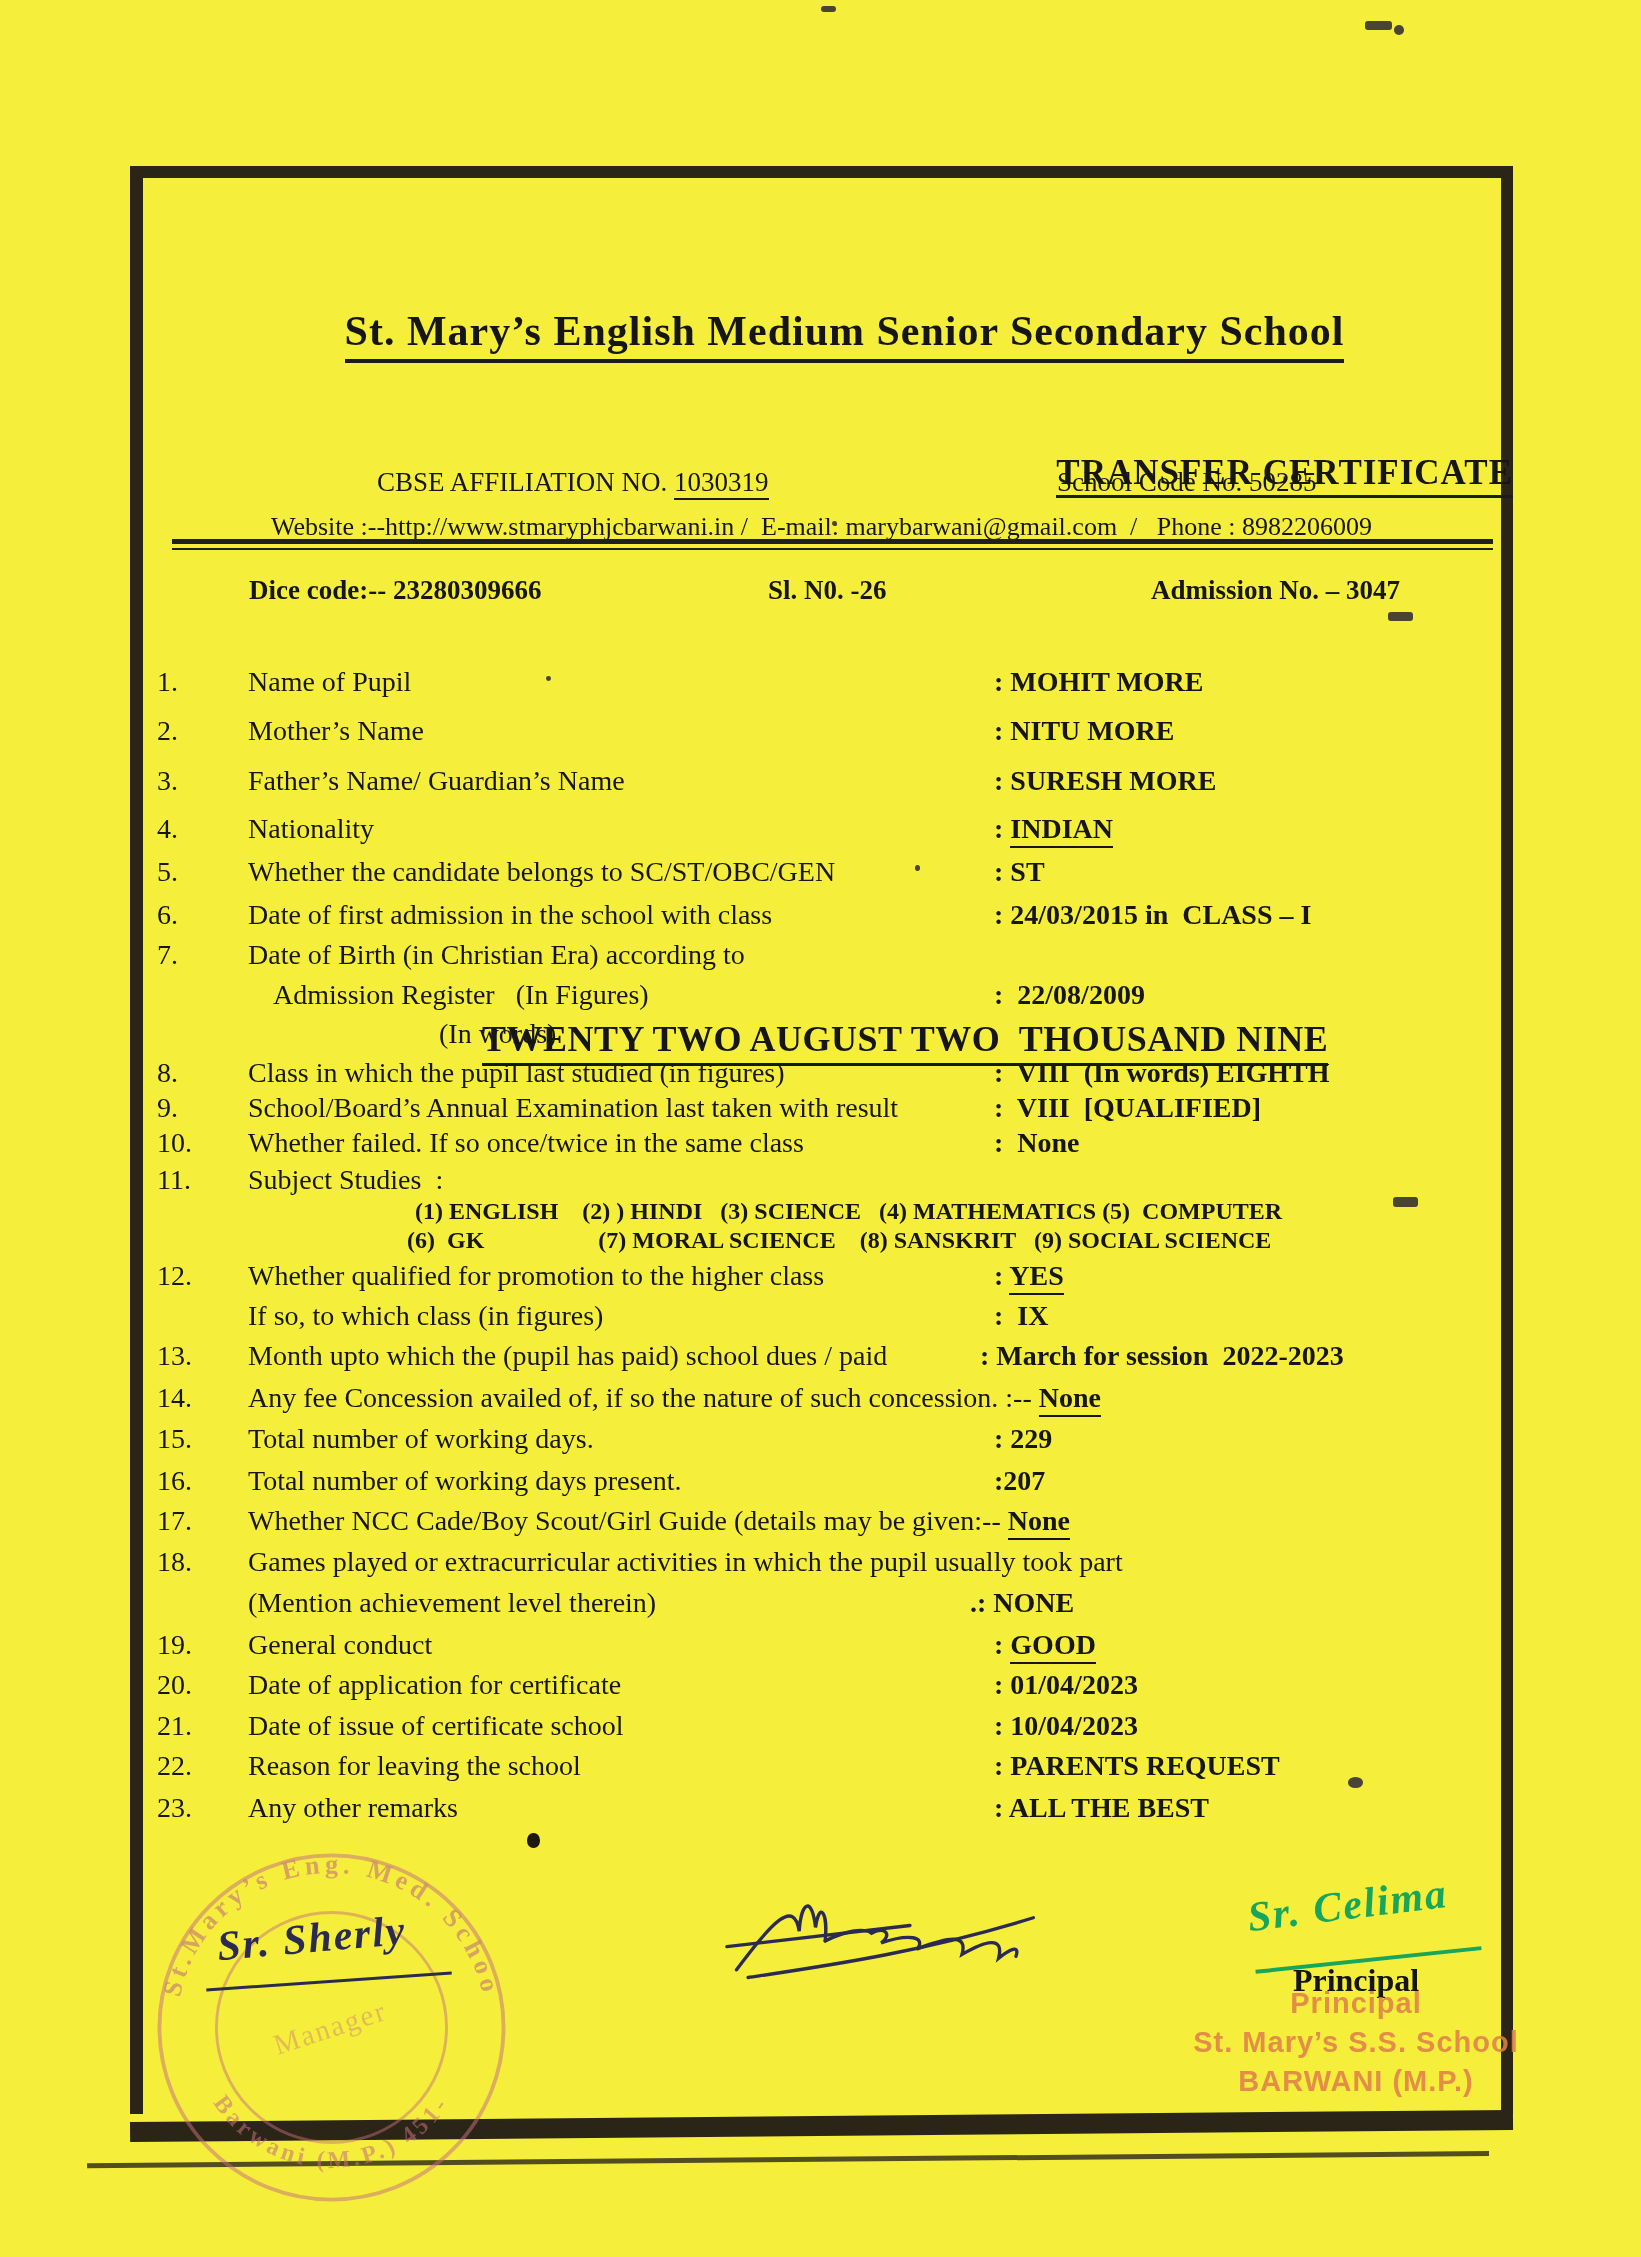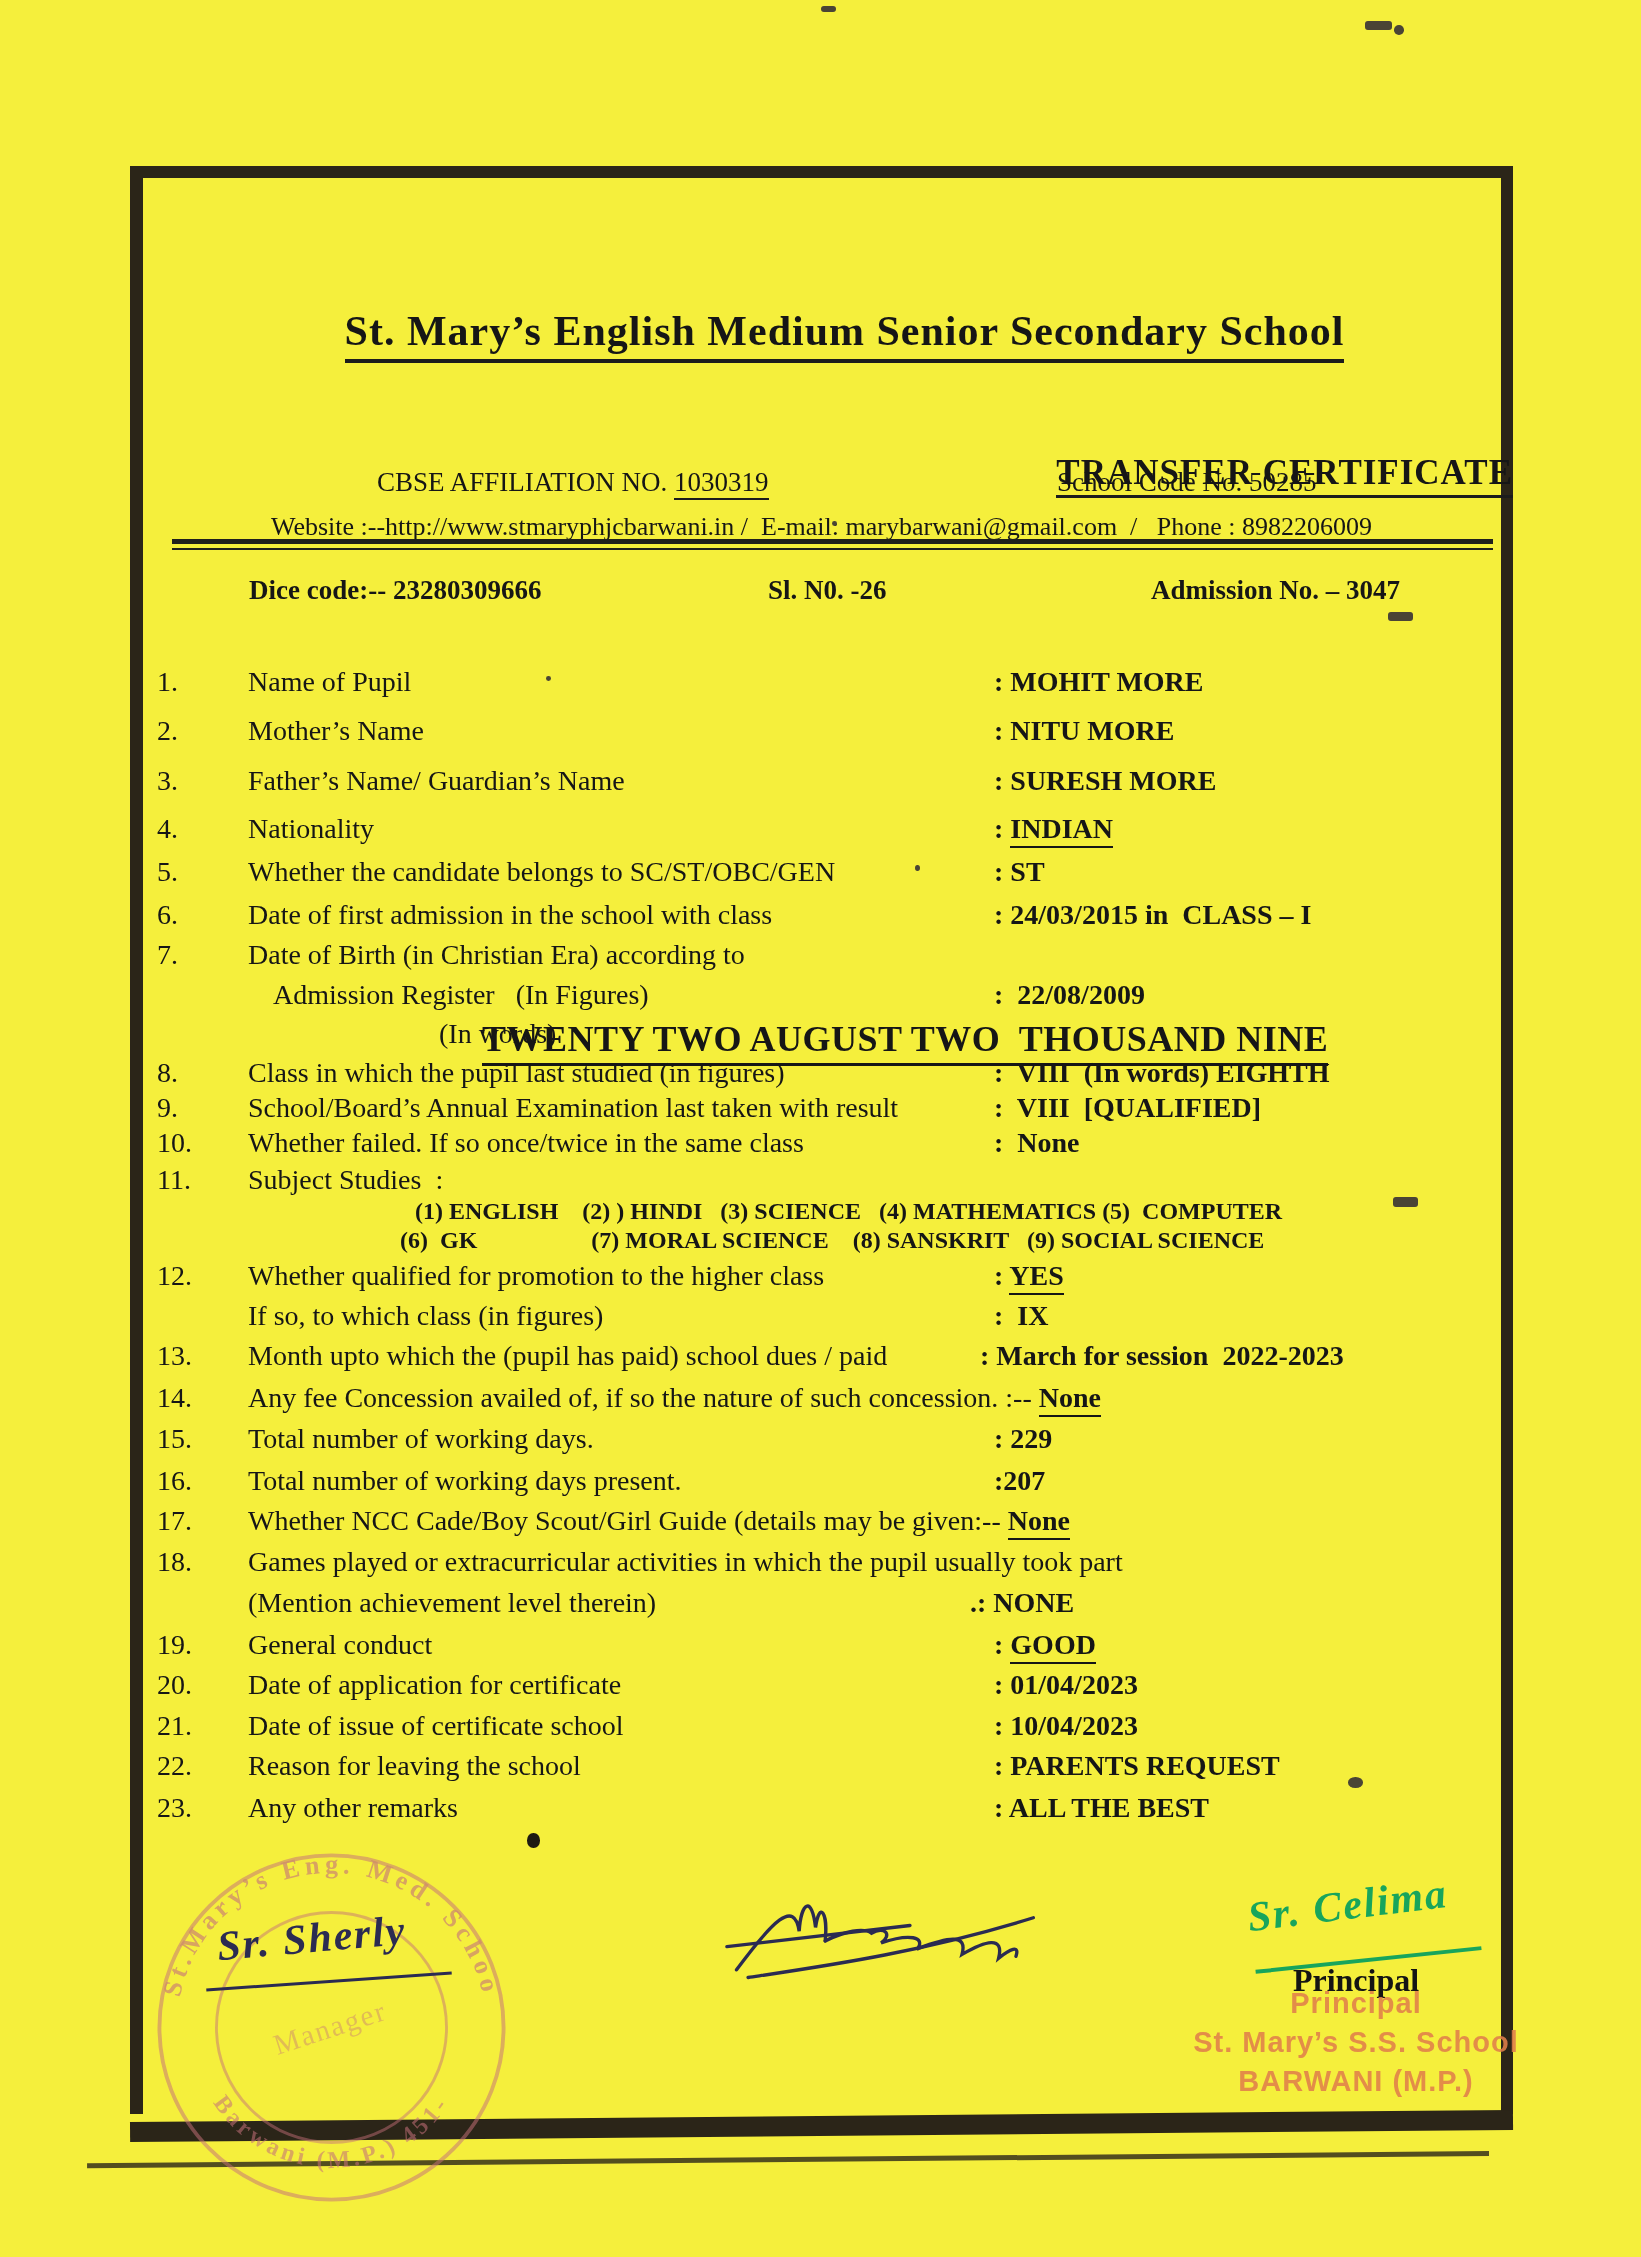--- a/index.html
+++ b/index.html
@@ -167,21 +167,21 @@
     <span class="value"><span>:  </span><span>None</span></span>
   </div>
   <div class="row" style="top:1164px">
     <span class="num">11.</span>
     <span class="label">Subject Studies  :</span>
   </div>
   <div class="row" style="top:1198px">
     <span class="subjline" style="left:285px">(1) ENGLISH    (2) ) HINDI   (3) SCIENCE   (4) MATHEMATICS (5)  COMPUTER</span>
   </div>
   <div class="row" style="top:1227px">
-    <span class="subjline" style="left:270px">(6)  GK                   (7) MORAL SCIENCE    (8) SANSKRIT   (9) SOCIAL SCIENCE</span>
+    <span class="subjline" style="left:277px">(6)  GK                   (7) MORAL SCIENCE    (8) SANSKRIT   (9) SOCIAL SCIENCE</span>
   </div>
   <div class="row" style="top:1260px">
     <span class="num">12.</span>
     <span class="label">Whether qualified for promotion to the higher class</span>
     <span class="value"><span>: </span><span class="uv">YES</span></span>
   </div>
   <div class="row" style="top:1300px">
     <span class="label">If so, to which class (in figures)</span>
     <span class="value"><span>:  </span><span>IX</span></span>
   </div>

